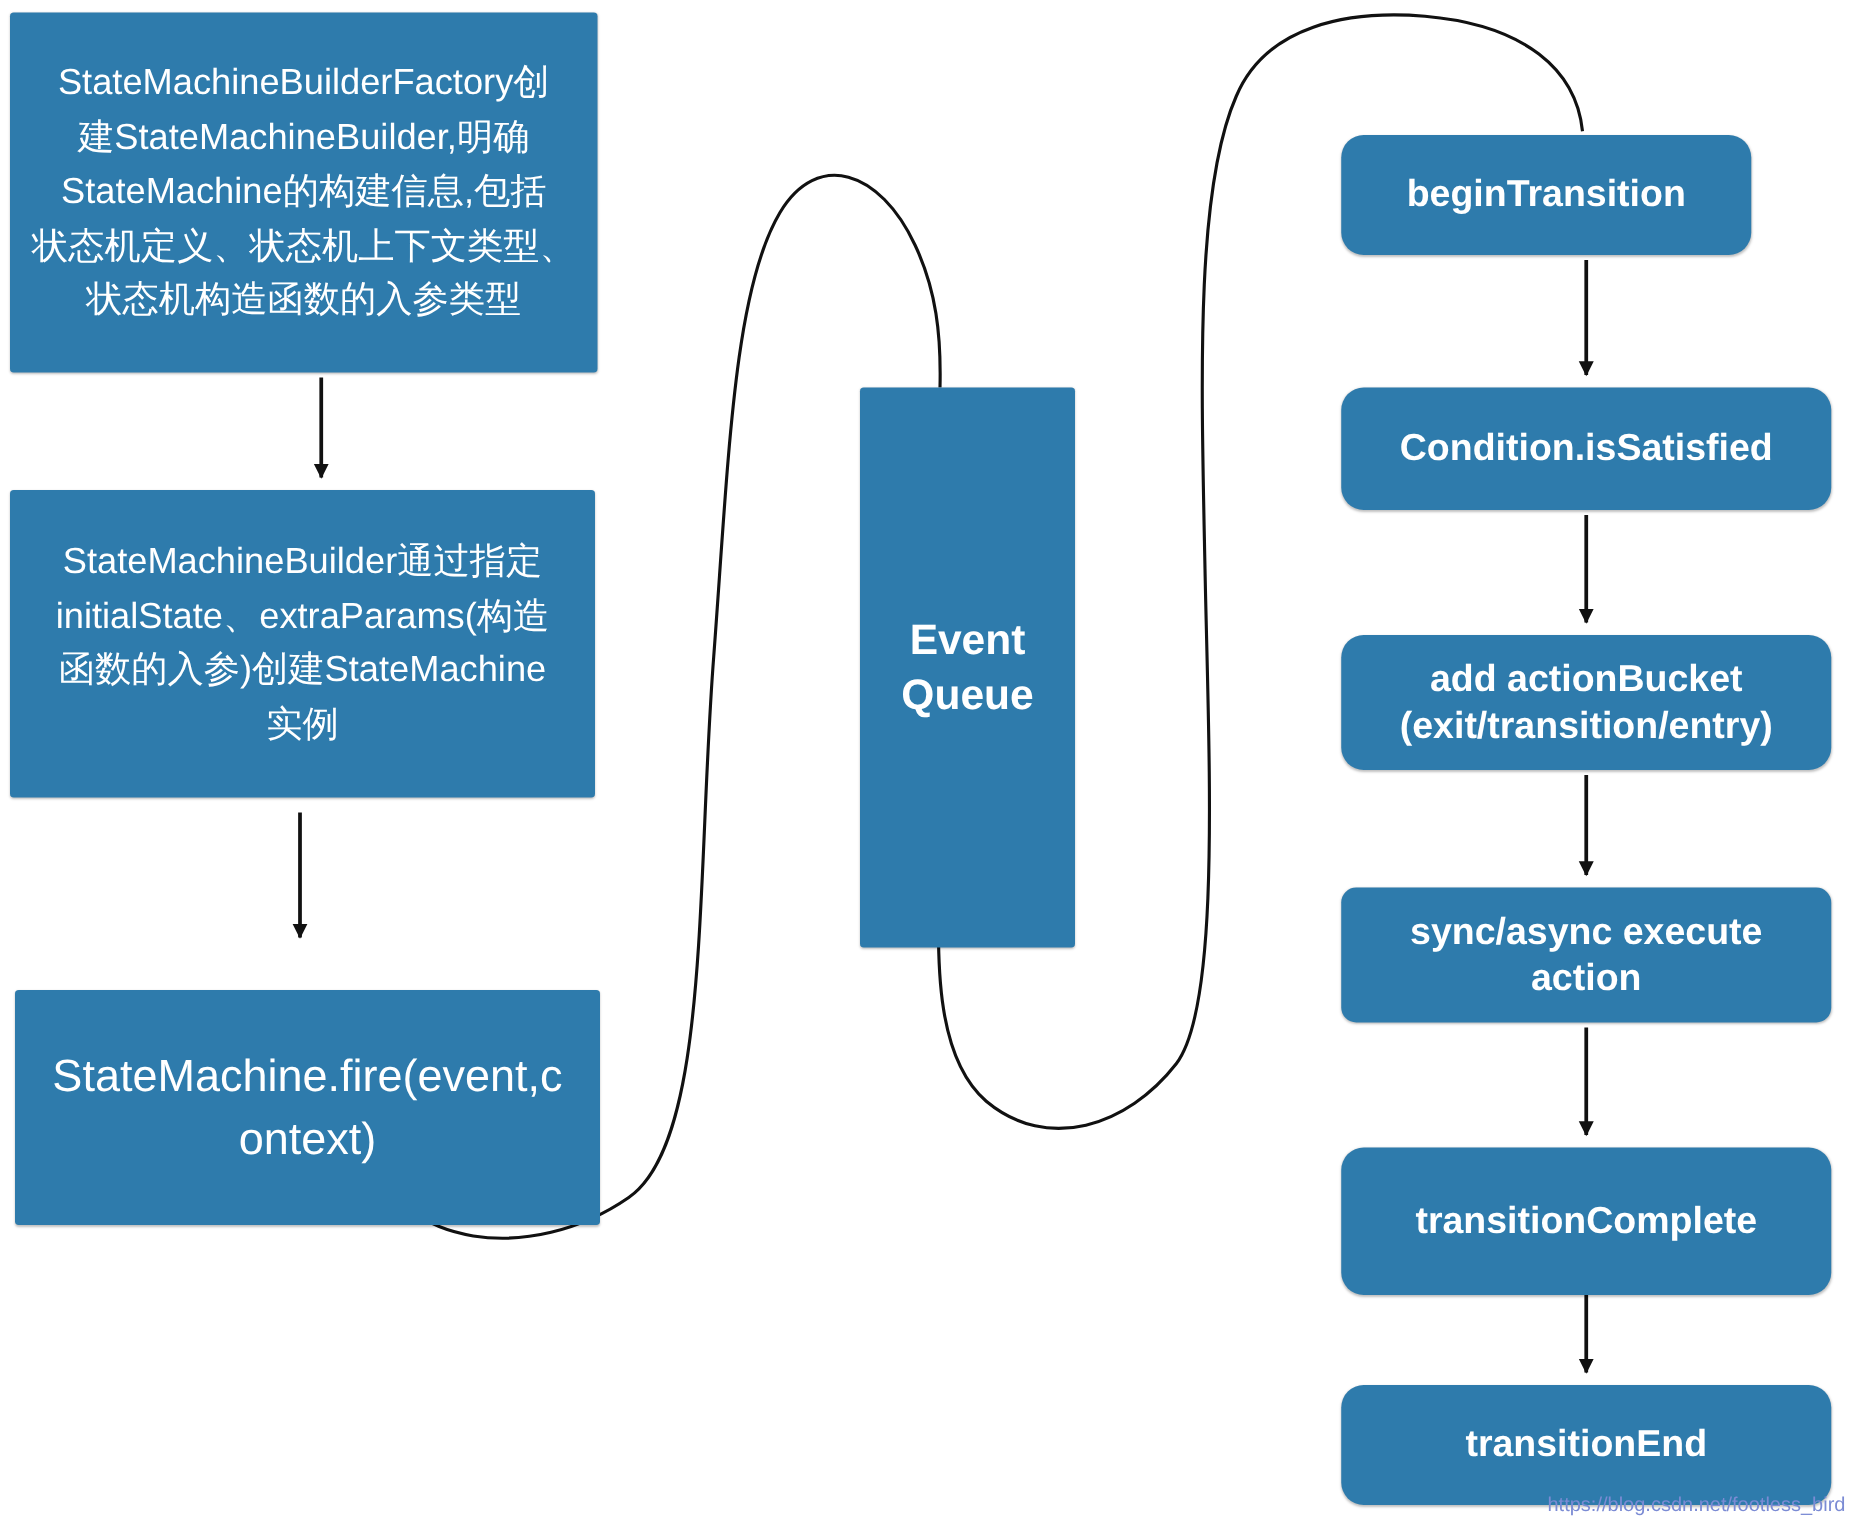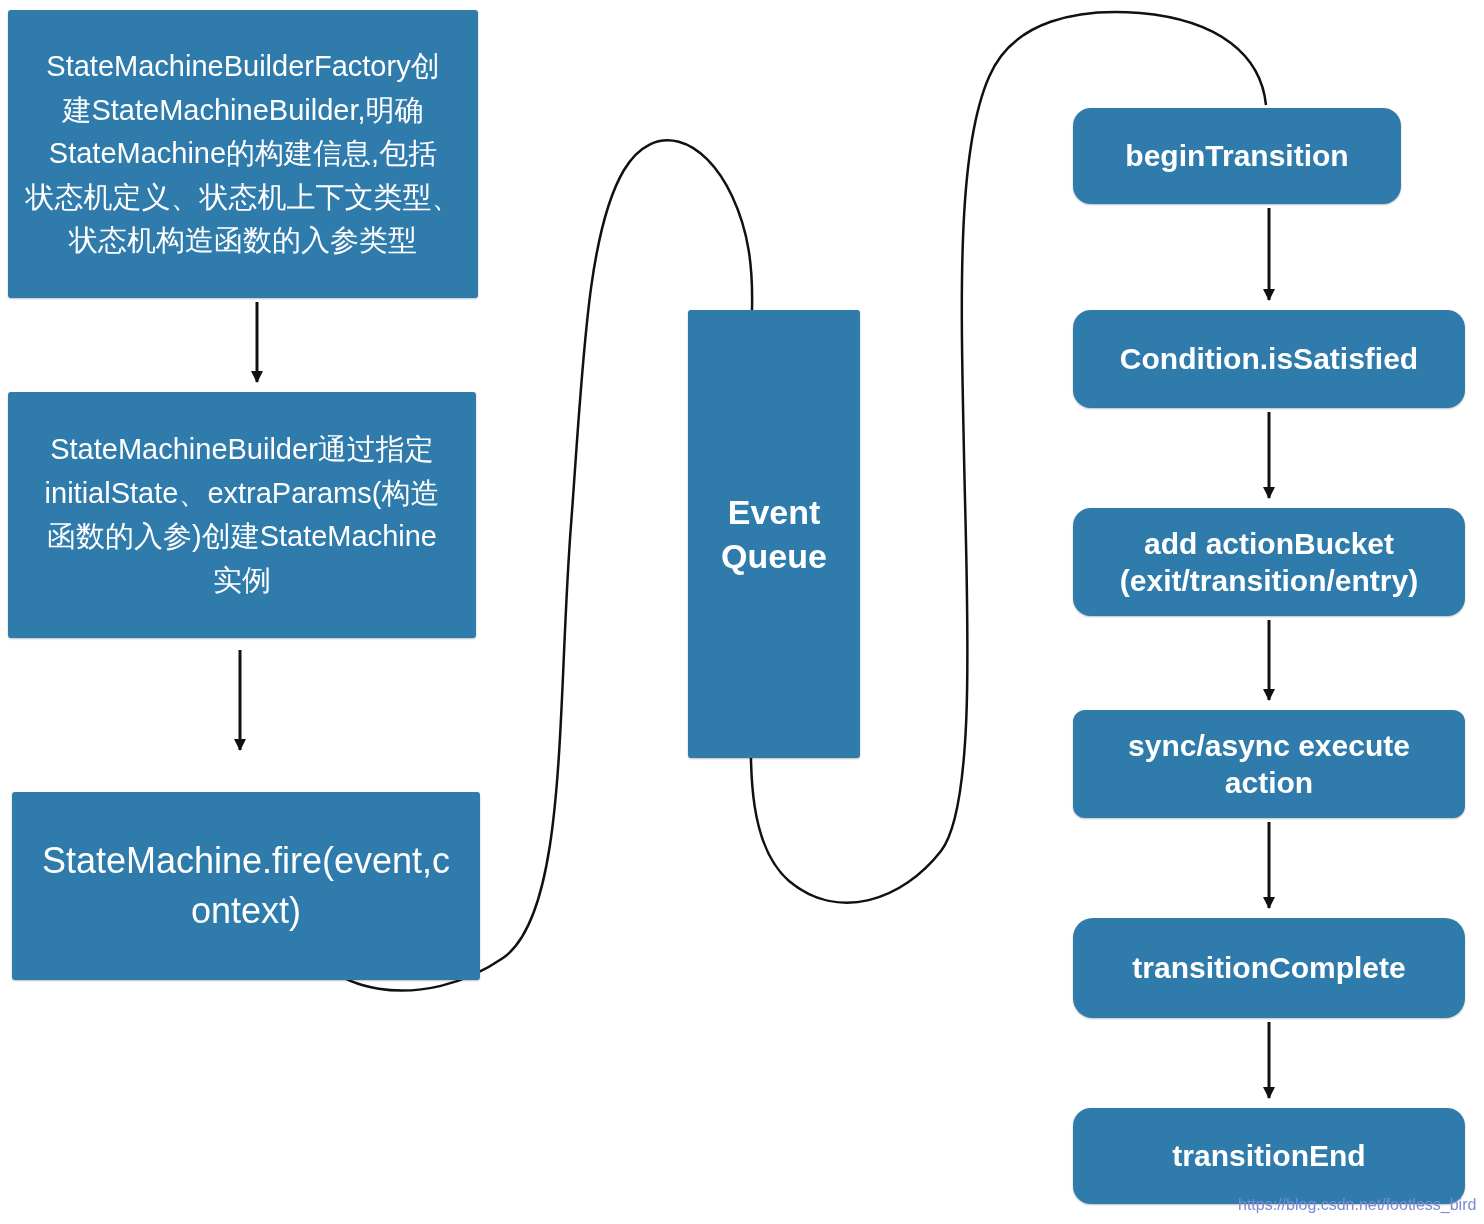--- a/index.html
+++ b/index.html
@@ -112,21 +112,21 @@
   <div class="node rounded" style="left:1073px; top:508px; width:392px; height:108px;">
     <span>add actionBucket
 (exit/transition/entry)</span>
   </div>
 
   <div class="node rounded" style="left:1073px; top:710px; width:392px; height:108px;border-radius:12px;">
     <span>sync/async execute
 action</span>
   </div>
 
-  <div class="node rounded" style="left:1073px; top:918px; width:392px; height:100px;border-radius:20px;">
+  <div class="node rounded" style="left:1073px; top:918px; width:392px; height:118px;">
     <span>transitionComplete</span>
   </div>
 
   <div class="node rounded" style="left:1073px; top:1108px; width:392px; height:96px;">
     <span>transitionEnd</span>
   </div>
 
   <div class="watermark">https://blog.csdn.net/footless_bird</div>
 
 </div>

